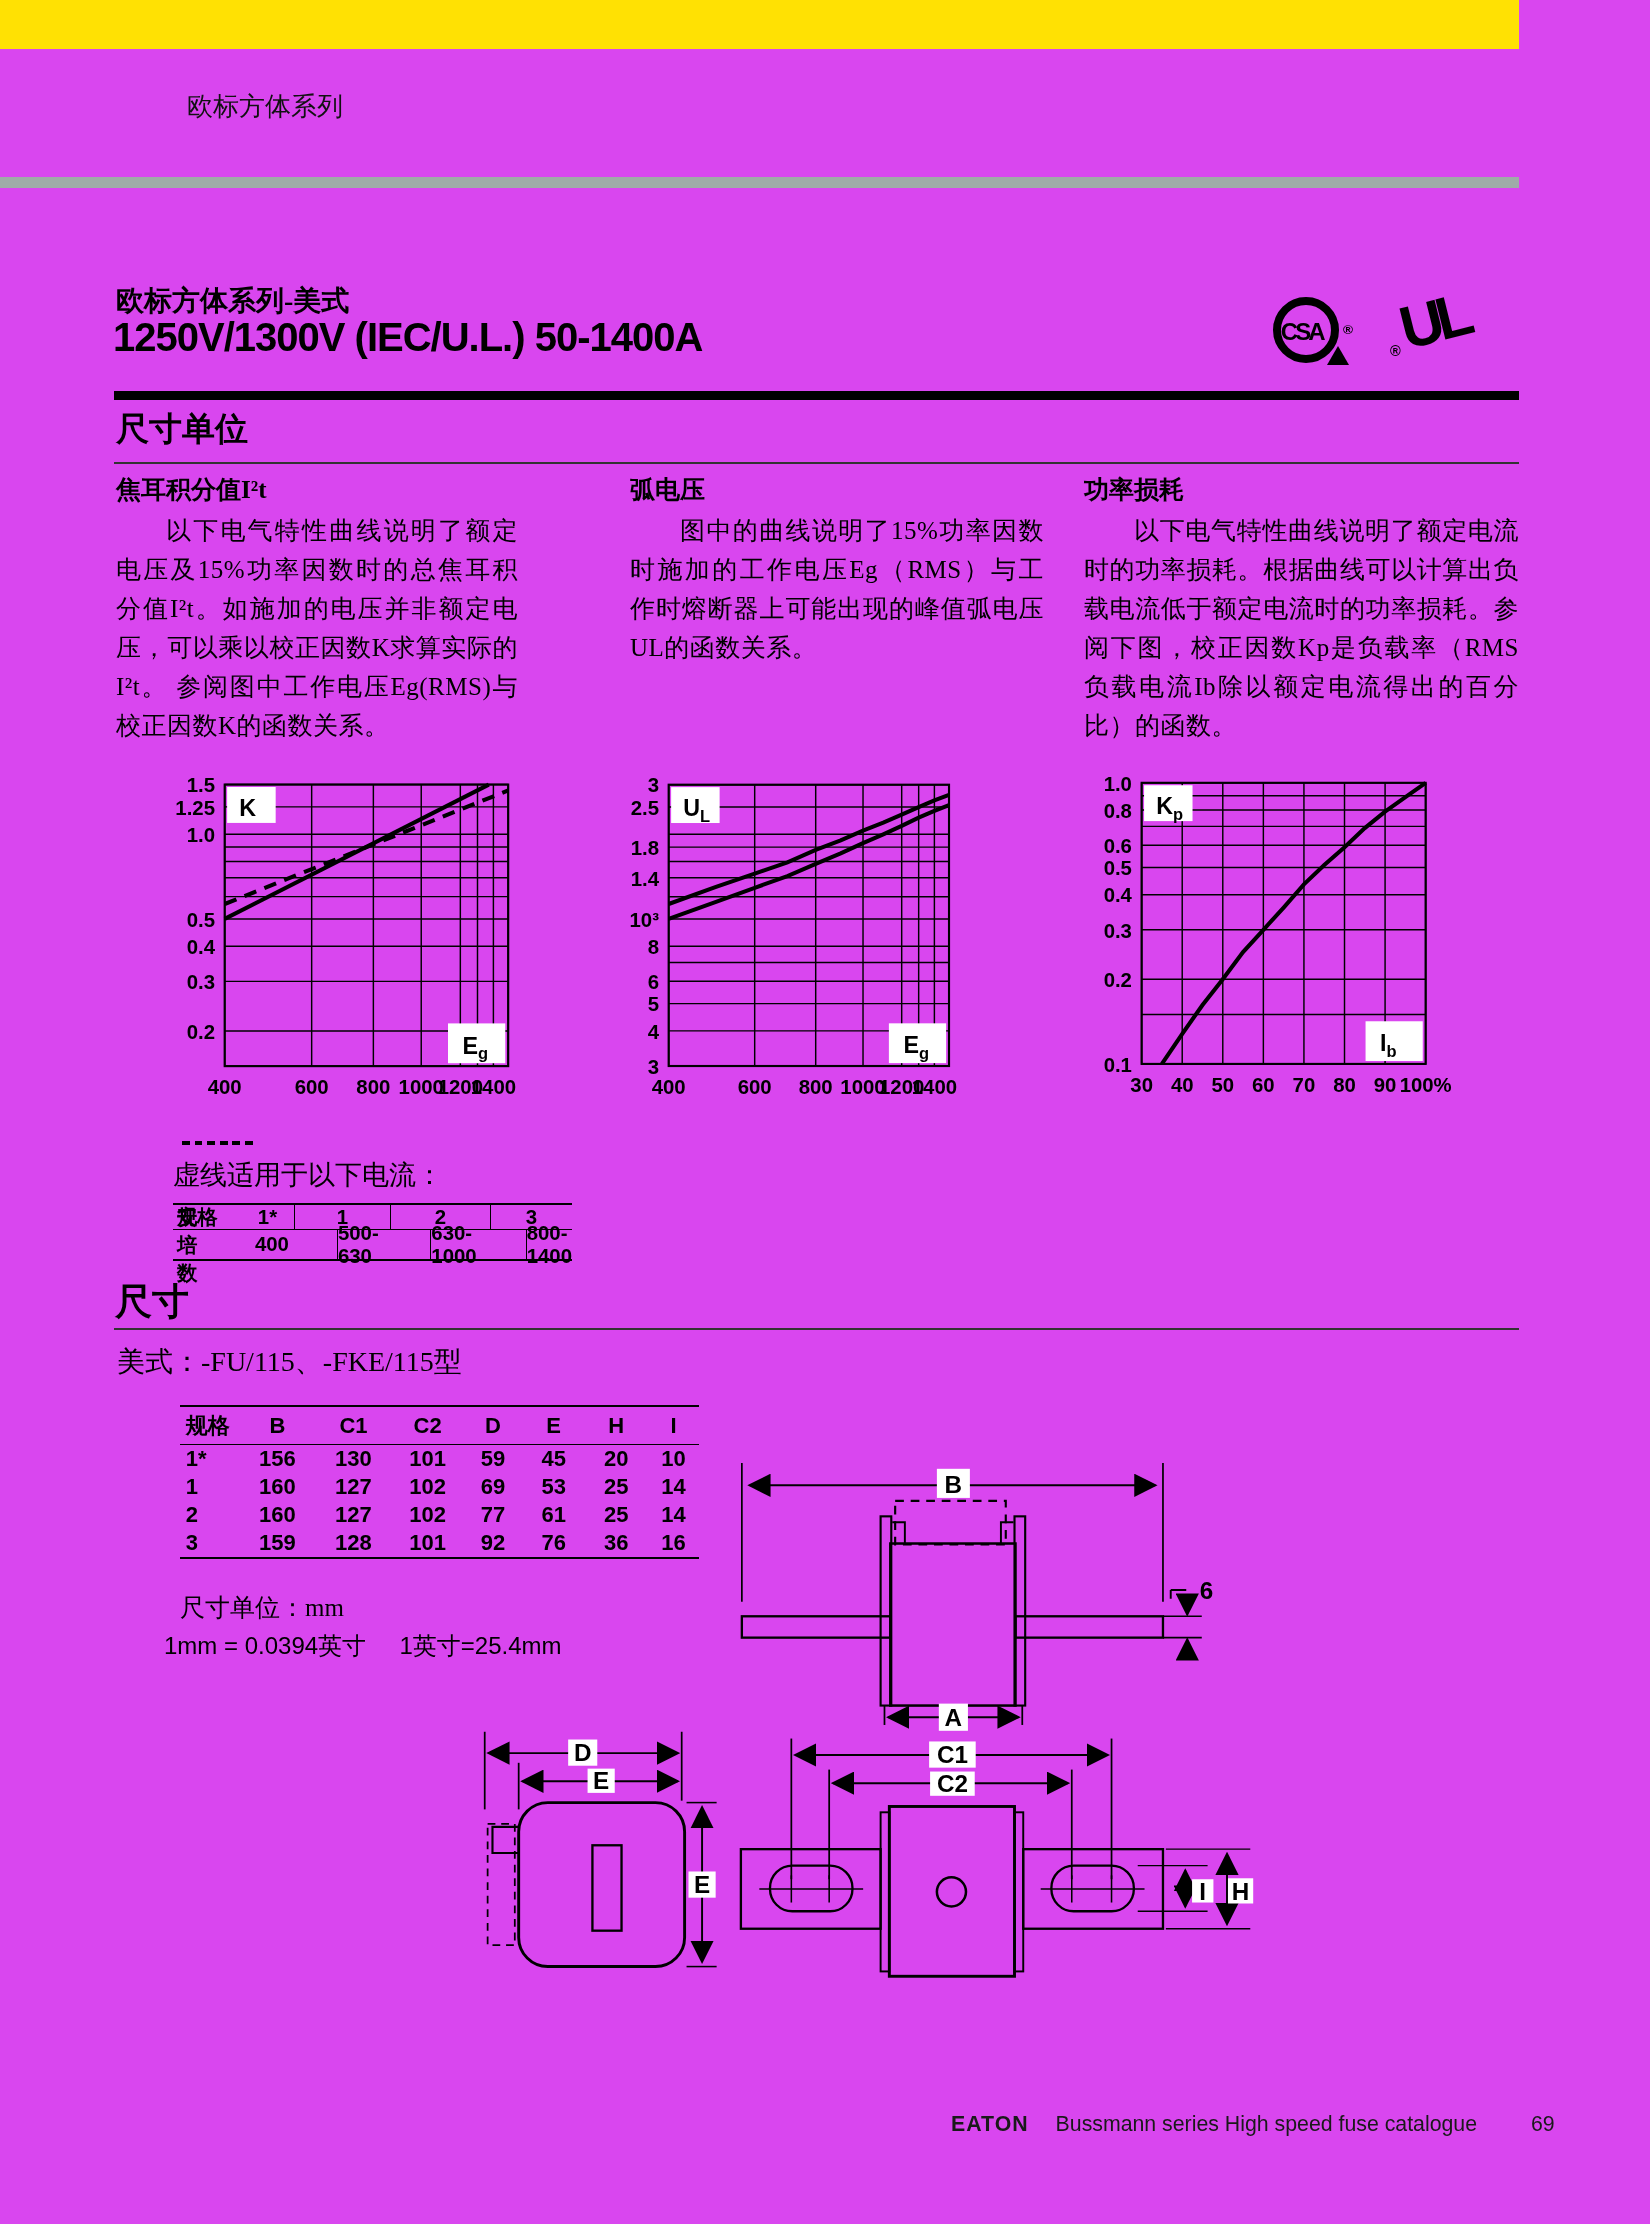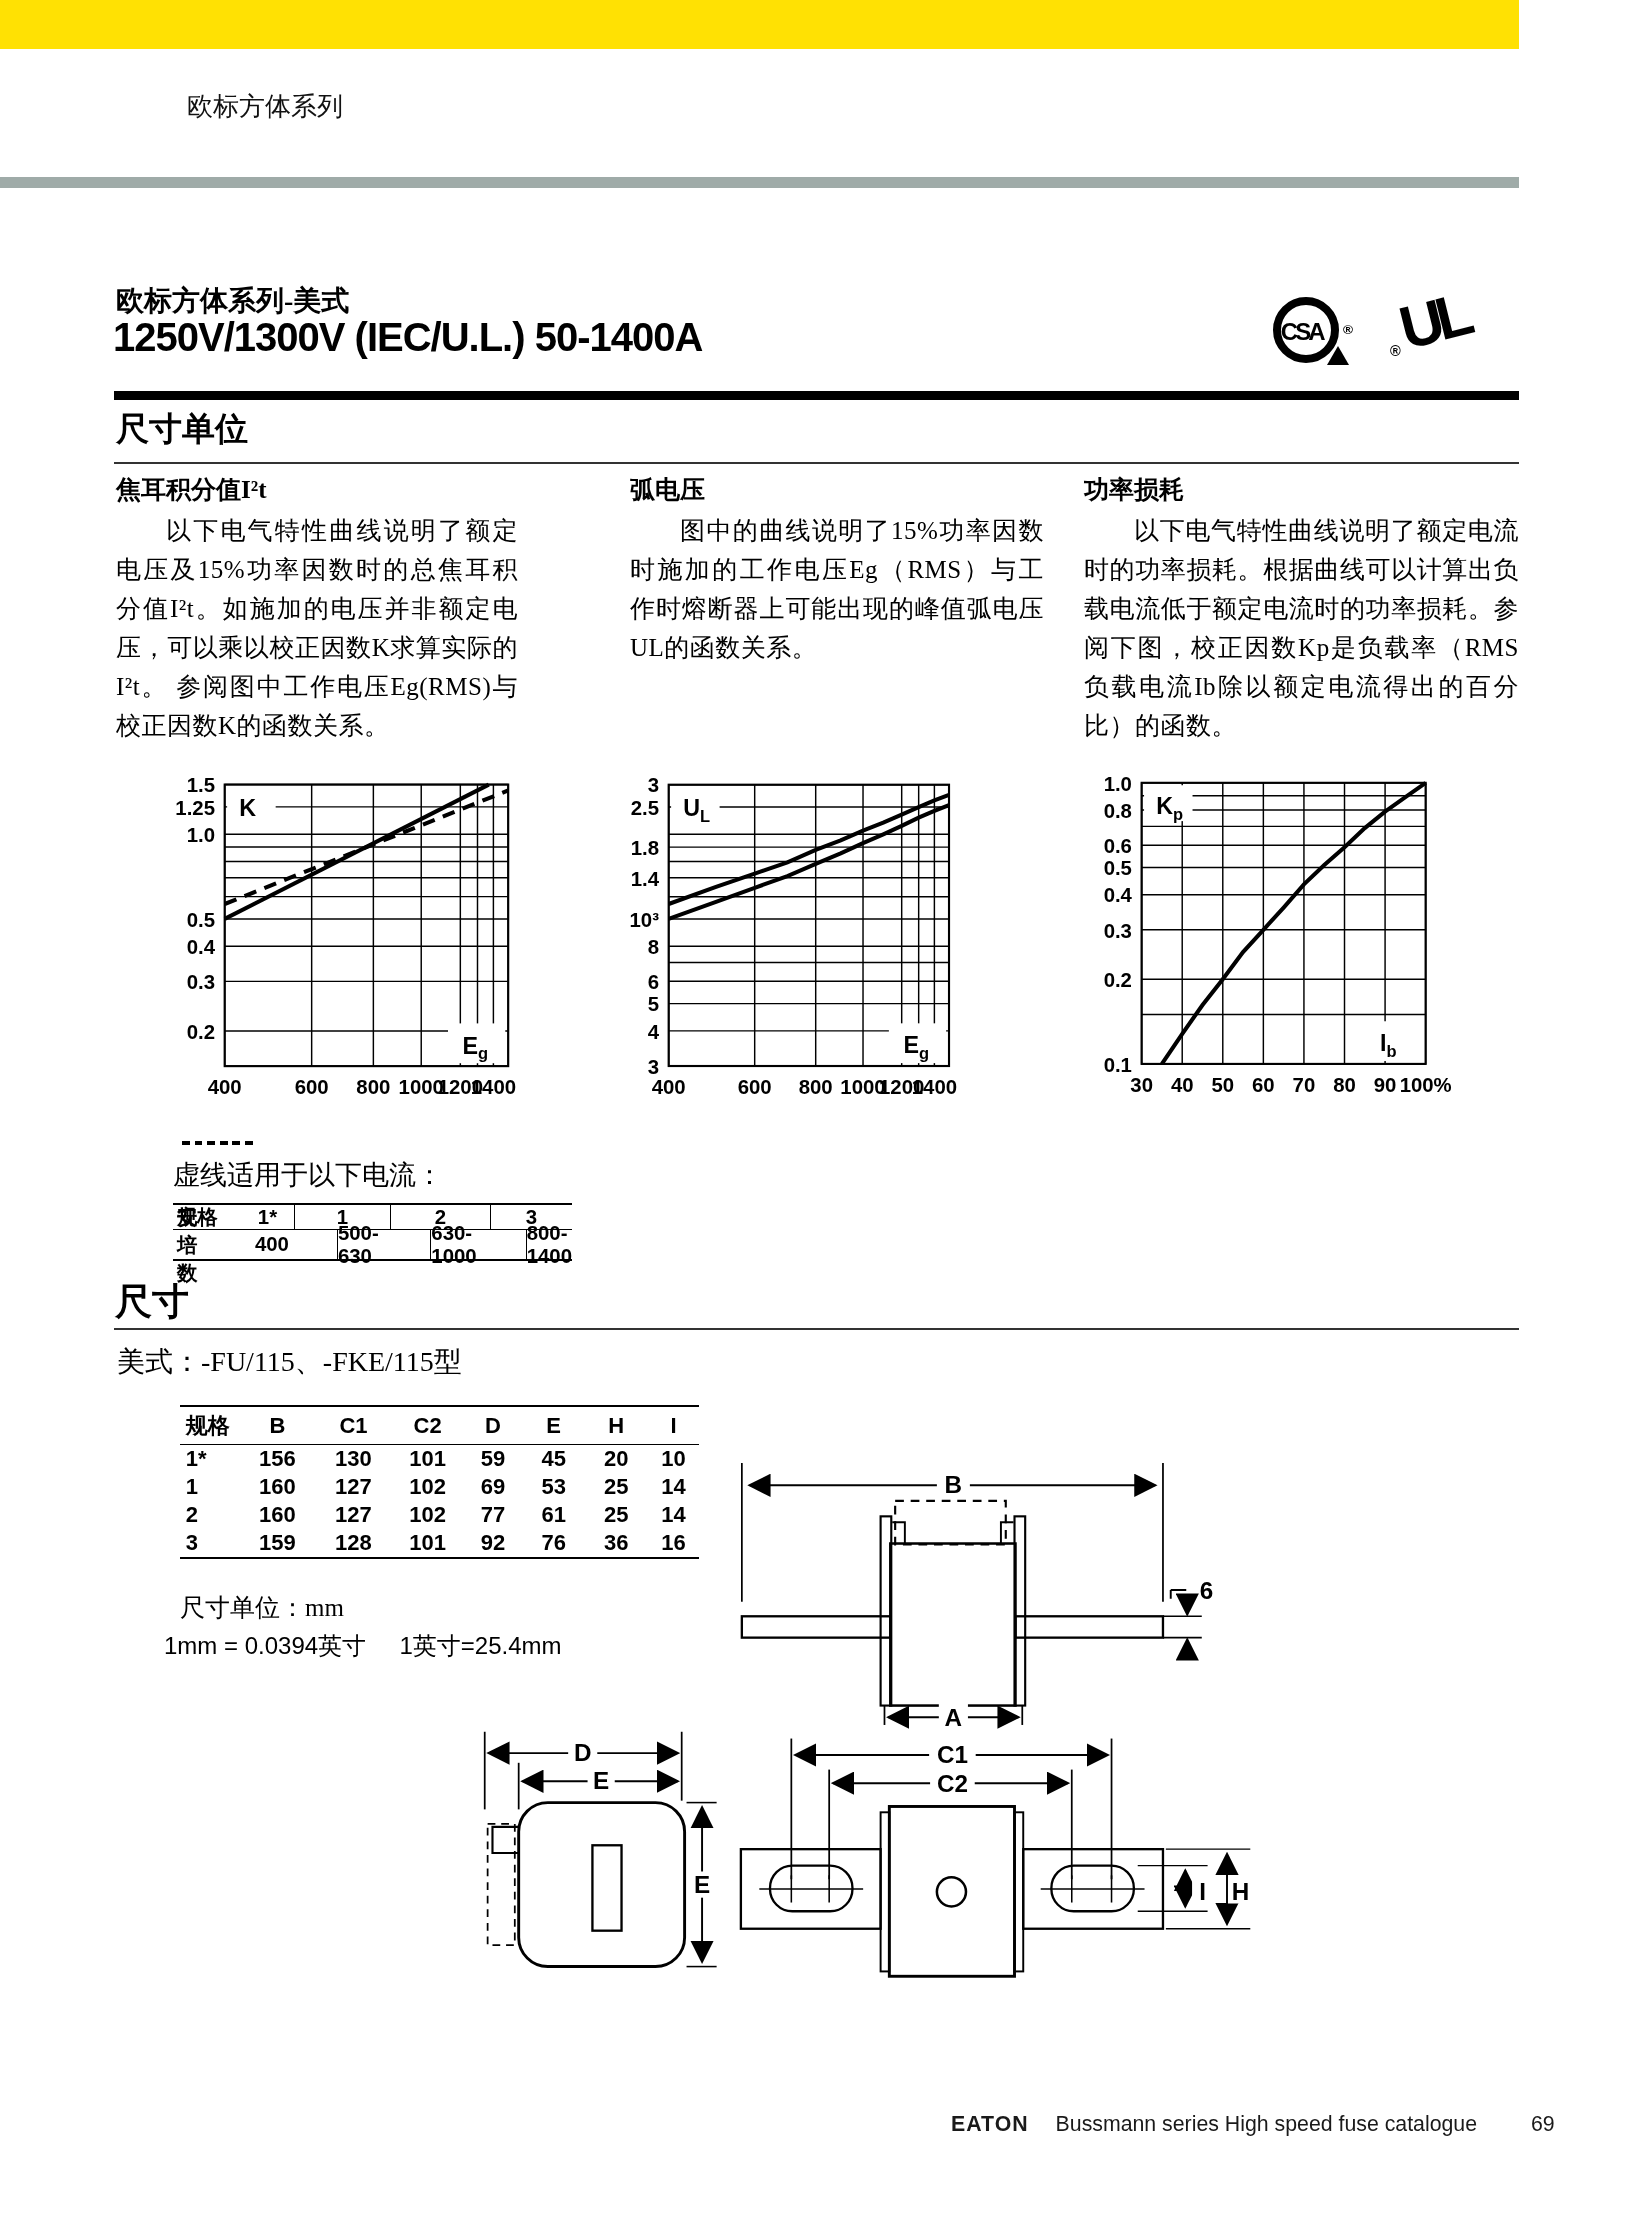--- a/index.html
+++ b/index.html
@@ -1,16 +1,16 @@
 <!DOCTYPE html>
 <html><head>
 <meta charset="utf-8">
 <style>
   html,body{margin:0;padding:0;background:#e8e8e8;}
-  .page{position:relative;width:1651px;height:2224px;background:#ffffff;overflow:hidden;
+  .page{position:relative;width:1651px;height:2224px;background:#d946ef;overflow:hidden;
         font-family:"Liberation Sans","DejaVu Sans",sans-serif;color:#000;}
   .abs{position:absolute;}
 
   
   #banner-yellow{left:0;top:85;width:1519px;height:49px;background:#FFE103;}
   #banner-label{left:187px;top:82px;height:49px;line-height:49px;font-size:26px;font-weight:500;color:#111;
                 font-family:"Liberation Sans",sans-serif;}
   #banner-gray{left:0;top:177px;width:1519px;height:10.7px;background:#9FABA8;}
 
   

